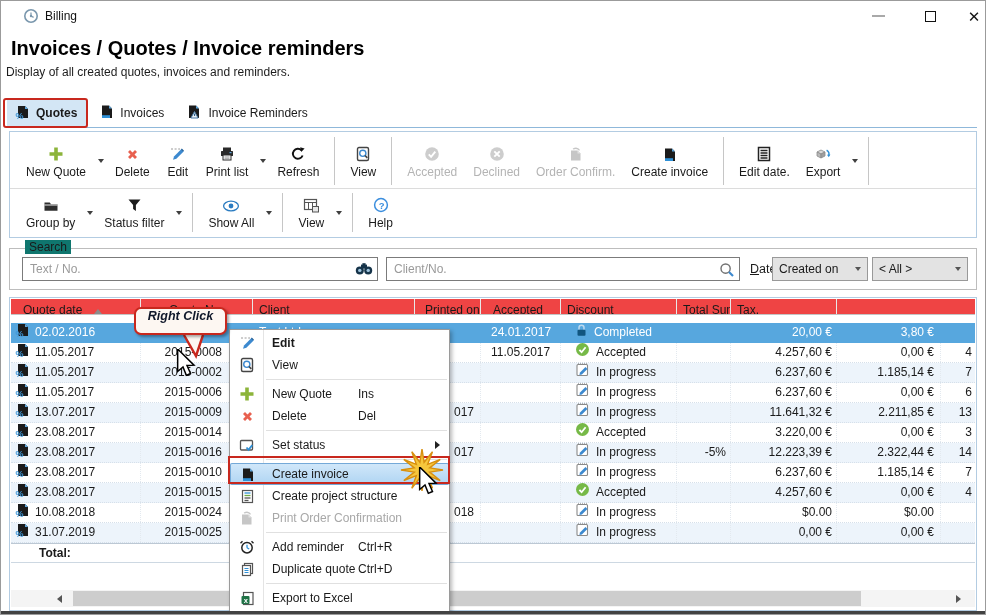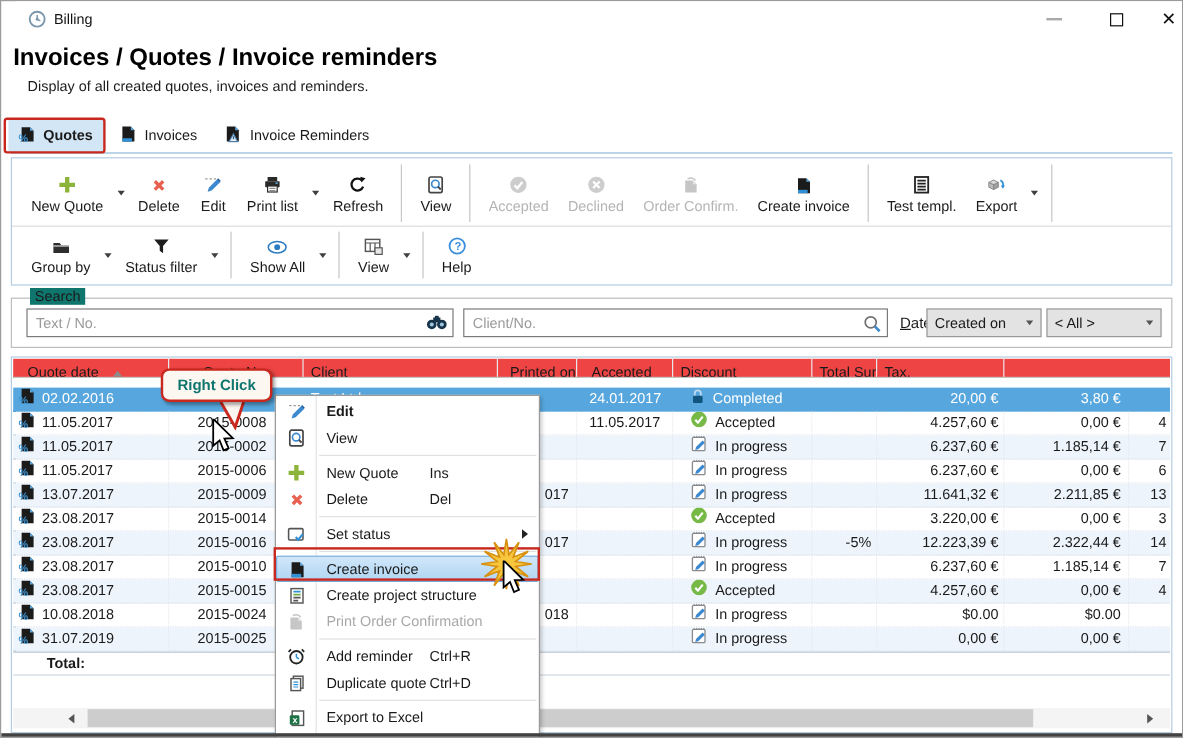--- a/index.html
+++ b/index.html
@@ -13,21 +13,21 @@
   .app-icon { position:absolute; left:10px; top:7px; width:16px; height:16px; }
   .win-title { position:absolute; left:32px; top:8px; font-size:12px; color:#111; }
   .winbtn { position:absolute; top:0; width:46px; height:30px; display:flex; align-items:center; justify-content:center; }
   .winbtn.min { left:842px; } .winbtn.max { left:894px; } .winbtn.close { left:938px; }
   .glyph-min { width:13px; height:0; border-top:2px solid #a9a9a9; }
   .glyph-max { width:11px; height:11px; border:1.6px solid #111; }
   .glyph-close { font-size:15px; color:#111; line-height:1; }
 
   
   .page-title { position:absolute; left:10px; top:36px; font-size:20px; font-weight:bold; color:#000; }
-  .page-subtitle { position:absolute; left:22px; top:64px; font-size:12px; color:#1c1c1c; }
+  .page-subtitle { position:absolute; left:5px; top:64px; font-size:12px; color:#1c1c1c; }
 
   
   .tabbar { position:absolute; left:6px; top:98px; height:29px; display:flex; align-items:center; gap:4px; z-index:5; }
   .tab { display:flex; align-items:center; gap:6px; padding:4px 10px 5px 8px; font-size:12px; cursor:default; }
   .tab.selected { background:#d3e6f5; font-weight:bold; }
   .tab-underline { position:absolute; left:8px; top:126px; width:968px; border-top:1px solid #8fb8da; }
   .tab-annotation { position:absolute; left:2px; top:97px; width:85px; height:30px;
                     border:2.5px solid #c8281e; border-radius:3px; z-index:40; pointer-events:none; }
 
   
@@ -110,23 +110,23 @@
   .mshortcut { position:absolute; left:128px; }
   .marrow { position:absolute; right:9px; width:0; height:0; border-top:4px solid transparent;
             border-bottom:4px solid transparent; border-left:5px solid #222; }
   .msep { height:1px; background:#e0e0e0; margin:3px 2px 3px 36px; }
   .mitem.hl { background:linear-gradient(#d2e8fa,#aed4f2); box-shadow:inset 0 0 0 1px #74a9d8; border-radius:2px; }
 
   
   .menu-annotation { position:absolute; left:227px; top:455px; width:222px; height:28px;
                      border:2.4px solid #c8281e; z-index:60; pointer-events:none; }
   .callout { position:absolute; left:133px; top:306px; width:93px; height:28px; background:#fdf7f2;
-             border:2.4px solid #c8281e; border-radius:7px; z-index:80; display:flex; align-items:center;
-             justify-content:center; font-size:12.5px; font-weight:bold; color:#0f766e;
-             box-shadow:2px 2px 3px rgba(0,0,0,.35); }
+             border:2.4px solid #c8281e; border-radius:7px; z-index:80; display:flex; align-items:flex-start;
+             justify-content:center; font-size:12.5px; font-weight:bold; color:#0f172a;
+             box-shadow:2px 2px 3px rgba(0,0,0,.35);font-style:italic; }
   .callout-tail { position:absolute; left:181px; top:333px; z-index:79; }
   .cursor1 { position:absolute; left:174px; top:348px; z-index:75; }
   .cursor2 { position:absolute; left:416px; top:466px; z-index:72; }
   .starburst { position:absolute; left:399px; top:447px; z-index:70; }
 </style>
 </head>
 <body>
 
 <div class="window">
 
@@ -311,21 +311,21 @@
         </div>
         <div class="tsep"></div>
         <div class="tgroup">
           <div class="tbtn">
             <span class="ticon">
               <svg width="16" height="16">
                 <rect x="2.5" y="1.5" width="11" height="13" fill="#fff" stroke="#222" stroke-width="1.5"></rect>
                 <path d="M4.5 4.5 h7 M4.5 7 h7 M4.5 9.5 h7 M4.5 12 h7" stroke="#222" stroke-width="1.4"></path>
               </svg>
             </span>
-            <span class="tlabel">Test templ.</span>
+            <span class="tlabel">Edit date.</span>
           </div>
         </div>
         <div class="tgroup">
           <div class="tbtn">
             <span class="ticon">
               <svg width="18" height="16">
                 <path d="M3 6 l4 -2 4 2 -4 2 z" fill="#d8d8d8" stroke="#8a8a8a" stroke-width="0.8"></path>
                 <path d="M3 6 v4 l4 2 v-4 z" fill="#b9b9b9" stroke="#8a8a8a" stroke-width="0.8"></path>
                 <path d="M11 6 v4 l-4 2 v-4 z" fill="#9f9f9f" stroke="#8a8a8a" stroke-width="0.8"></path>
                 <path d="M12.6 4.2 a4.2 4.2 0 0 1 2 5.6" fill="none" stroke="#2f90d6" stroke-width="1.5"></path>

